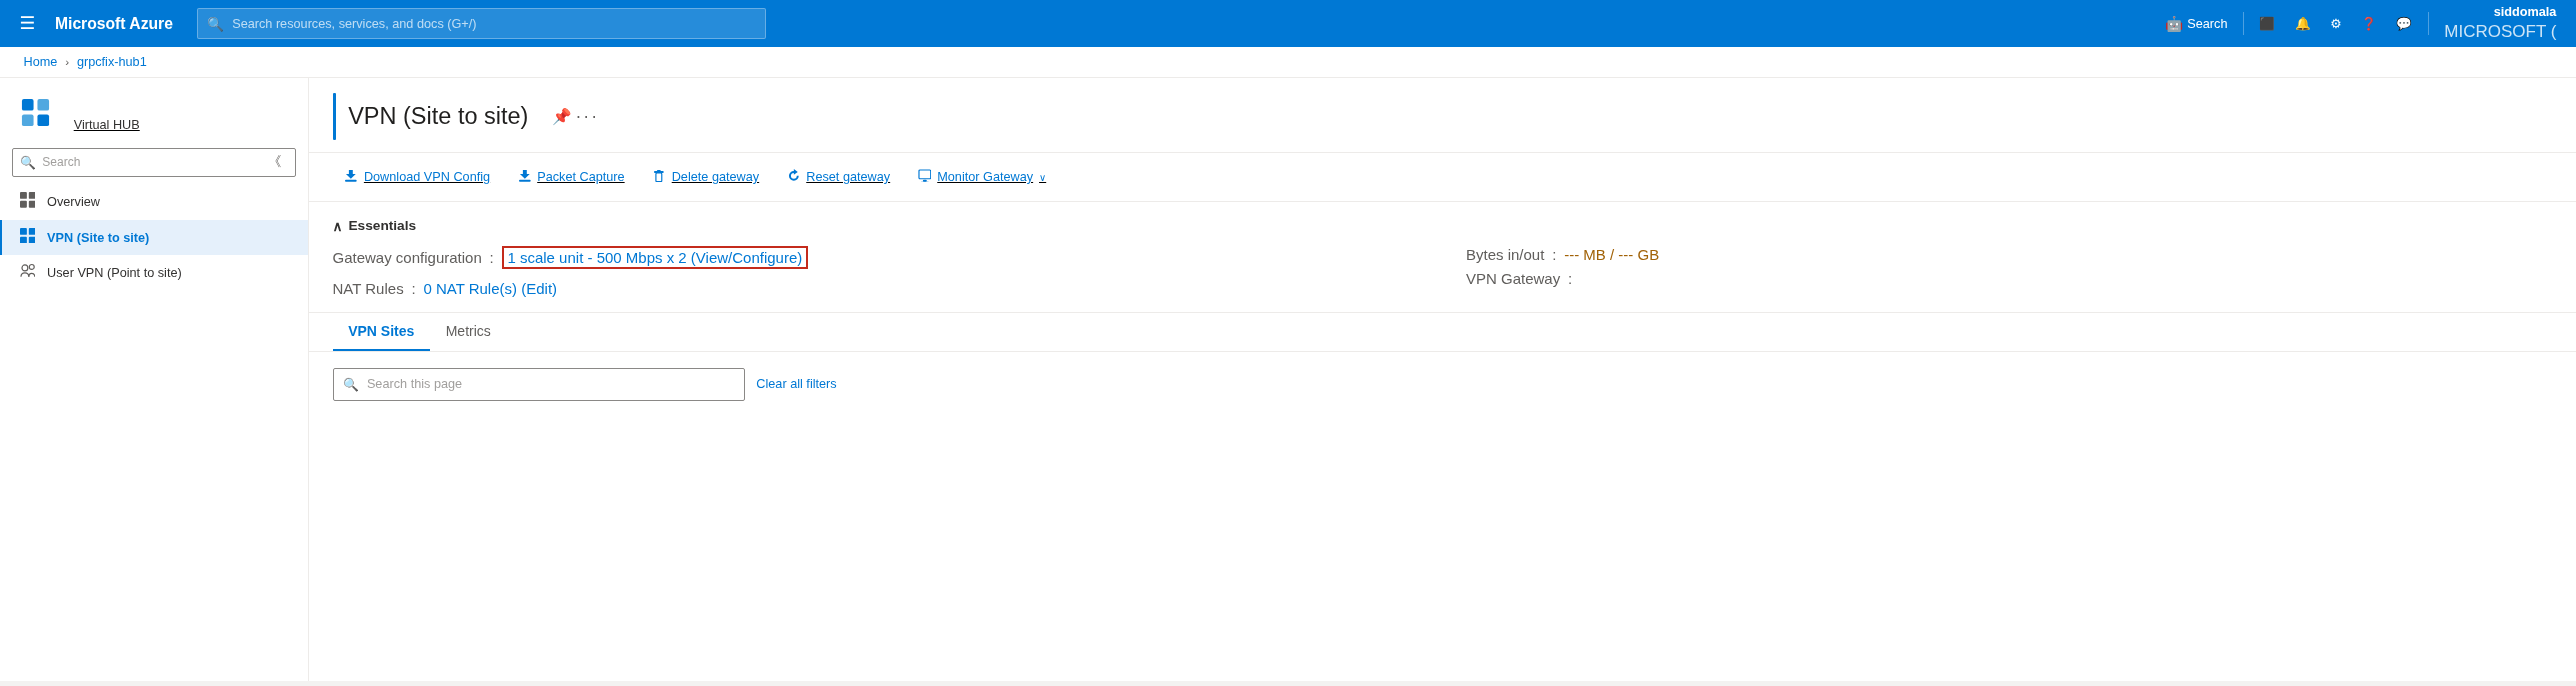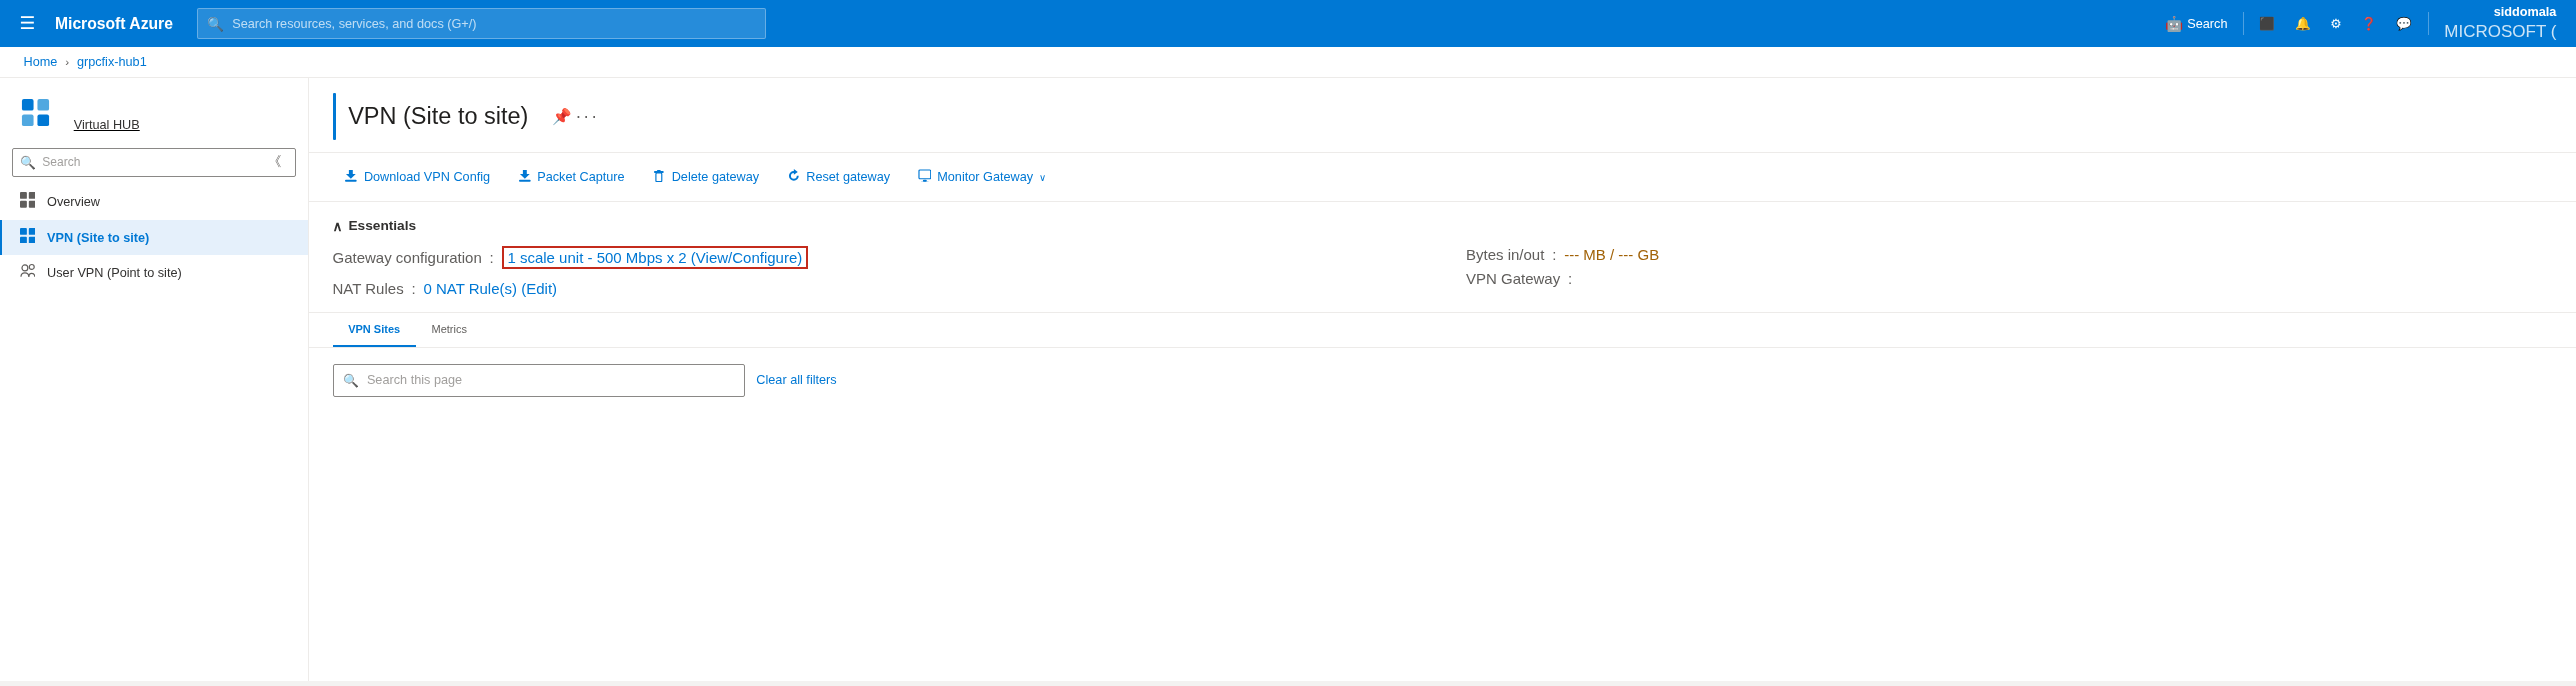--- a/index.html
+++ b/index.html
@@ -179,20 +179,21 @@
     .page-header-more { color: #605e5c; cursor: pointer; font-size: 15.7px; }
 
     
     .toolbar {
       display: flex;
       align-items: flex-start;
       padding: 9.8px 23.5px;
       gap: 3.9px;
       border-bottom: 1px solid #edebe9;
       flex-wrap: wrap;
+      text-decoration: underline;
     }
     .toolbar-btn {
       display: flex;
       align-items: center;
       gap: 5.9px;
       padding: 5.9px 11.8px;
       border: none;
       background: transparent;
       cursor: pointer;
       color: #0078d4;
@@ -242,21 +243,21 @@
 
     
     .tabs-container {
       padding: 0 23.5px;
       border-bottom: 1px solid #edebe9;
       display: flex;
     }
     .tab {
       padding: 9.8px 15.7px;
       cursor: pointer;
-      font-size: 11px;
+      font-size: 14px;
       color: #605e5c;
       border-bottom: 2px solid transparent;
       white-space: nowrap;
     }
     .tab.active {
       color: #0078d4;
       border-bottom: 2px solid #0078d4;
       font-weight: 600;
     }
 

